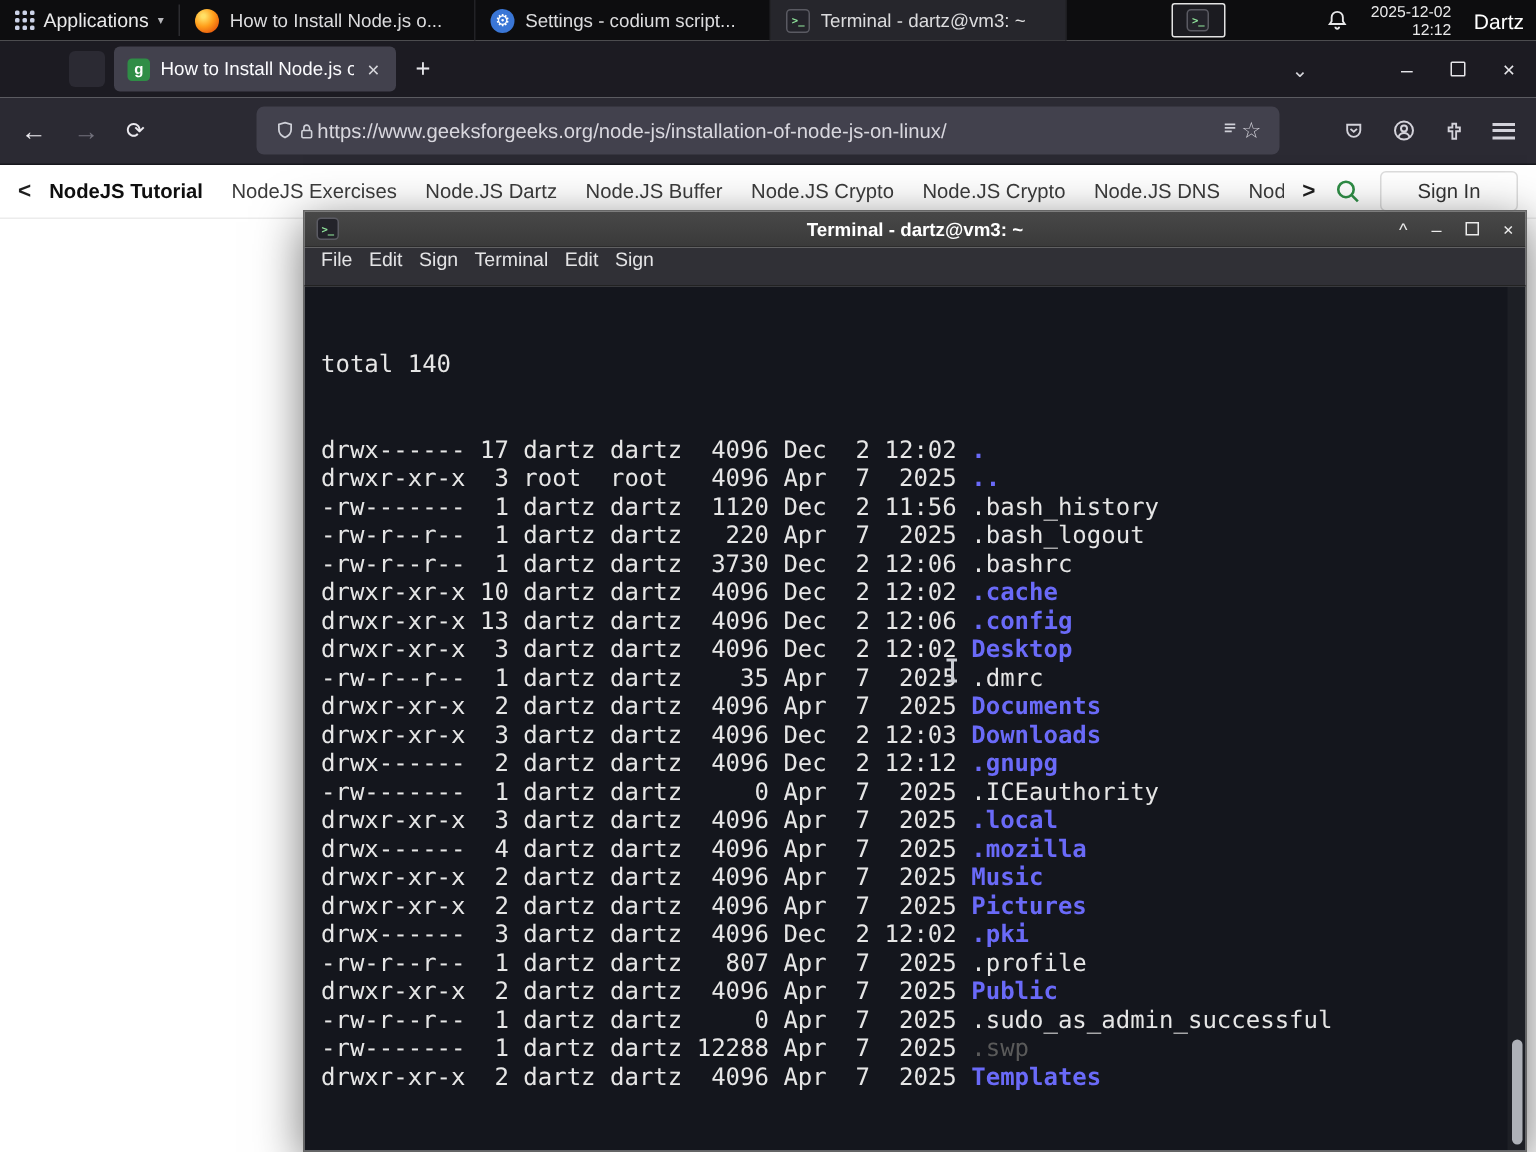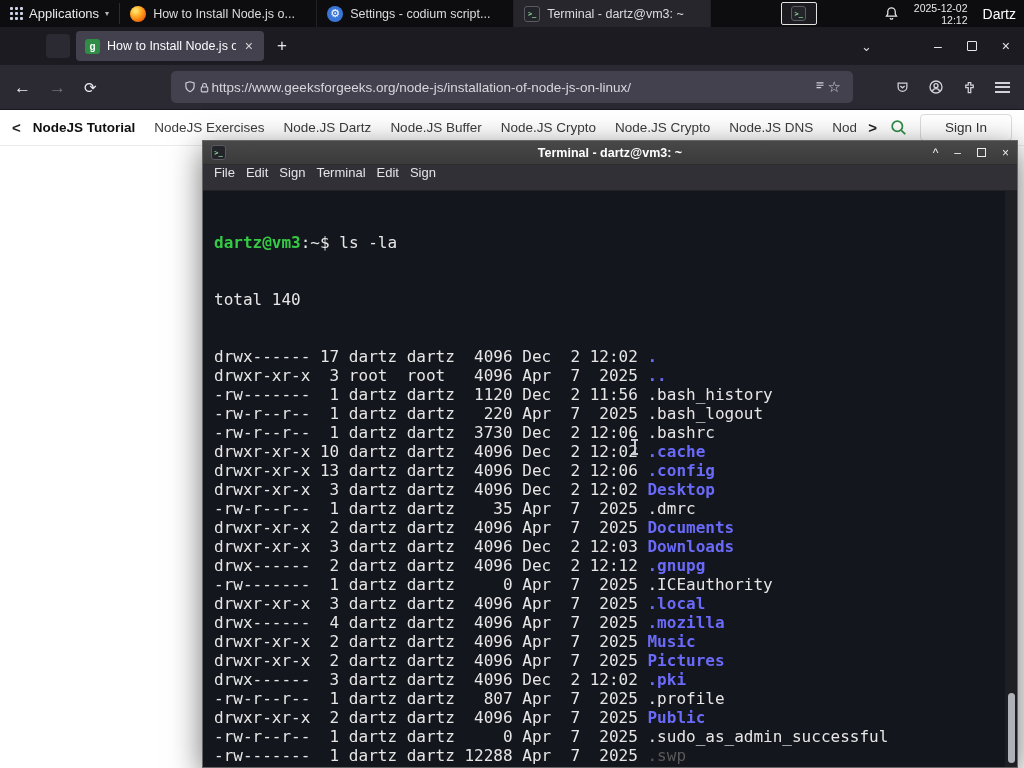--- a/index.html
+++ b/index.html
@@ -245,21 +245,20 @@
     <div class="t-menubar">
         <span class="t-menu-item">File</span>
         <span class="t-menu-item">Edit</span>
         <span class="t-menu-item">Sign</span>
         <span class="t-menu-item">Terminal</span>
         <span class="t-menu-item">Edit</span>
         <span class="t-menu-item">Sign</span>
       </div>
     <div class="t-body">
       <div class="t-output">
-        <div class="tline"><span class="nm-prompt">dartz@vm3</span><span>:~</span><span>$</span><span> </span><span>ls -la</span></div>
         <div class="tline">total 140</div>
       <div class="tline"><span>drwx------ 17 dartz dartz  4096 Dec  2 12:02 </span><span class="nm-dir">.</span></div><div class="tline"><span>drwxr-xr-x  3 root  root   4096 Apr  7  2025 </span><span class="nm-dir">..</span></div><div class="tline"><span>-rw-------  1 dartz dartz  1120 Dec  2 11:56 </span><span class="nm-file">.bash_history</span></div><div class="tline"><span>-rw-r--r--  1 dartz dartz   220 Apr  7  2025 </span><span class="nm-file">.bash_logout</span></div><div class="tline"><span>-rw-r--r--  1 dartz dartz  3730 Dec  2 12:06 </span><span class="nm-file">.bashrc</span></div><div class="tline"><span>drwxr-xr-x 10 dartz dartz  4096 Dec  2 12:02 </span><span class="nm-dir">.cache</span></div><div class="tline"><span>drwxr-xr-x 13 dartz dartz  4096 Dec  2 12:06 </span><span class="nm-dir">.config</span></div><div class="tline"><span>drwxr-xr-x  3 dartz dartz  4096 Dec  2 12:02 </span><span class="nm-dir">Desktop</span></div><div class="tline"><span>-rw-r--r--  1 dartz dartz    35 Apr  7  2025 </span><span class="nm-file">.dmrc</span></div><div class="tline"><span>drwxr-xr-x  2 dartz dartz  4096 Apr  7  2025 </span><span class="nm-dir">Documents</span></div><div class="tline"><span>drwxr-xr-x  3 dartz dartz  4096 Dec  2 12:03 </span><span class="nm-dir">Downloads</span></div><div class="tline"><span>drwx------  2 dartz dartz  4096 Dec  2 12:12 </span><span class="nm-dir">.gnupg</span></div><div class="tline"><span>-rw-------  1 dartz dartz     0 Apr  7  2025 </span><span class="nm-file">.ICEauthority</span></div><div class="tline"><span>drwxr-xr-x  3 dartz dartz  4096 Apr  7  2025 </span><span class="nm-dir">.local</span></div><div class="tline"><span>drwx------  4 dartz dartz  4096 Apr  7  2025 </span><span class="nm-dir">.mozilla</span></div><div class="tline"><span>drwxr-xr-x  2 dartz dartz  4096 Apr  7  2025 </span><span class="nm-dir">Music</span></div><div class="tline"><span>drwxr-xr-x  2 dartz dartz  4096 Apr  7  2025 </span><span class="nm-dir">Pictures</span></div><div class="tline"><span>drwx------  3 dartz dartz  4096 Dec  2 12:02 </span><span class="nm-dir">.pki</span></div><div class="tline"><span>-rw-r--r--  1 dartz dartz   807 Apr  7  2025 </span><span class="nm-file">.profile</span></div><div class="tline"><span>drwxr-xr-x  2 dartz dartz  4096 Apr  7  2025 </span><span class="nm-dir">Public</span></div><div class="tline"><span>-rw-r--r--  1 dartz dartz     0 Apr  7  2025 </span><span class="nm-file">.sudo_as_admin_successful</span></div><div class="tline"><span>-rw-------  1 dartz dartz 12288 Apr  7  2025 </span><span class="nm-dim">.swp</span></div><div class="tline"><span>drwxr-xr-x  2 dartz dartz  4096 Apr  7  2025 </span><span class="nm-dir">Templates</span></div></div>
       <span class="ibeam"></span>
       <div class="t-scrollbar">
         <div class="t-thumb"></div>
       </div>
     </div>
   </div>
 
 </div>

